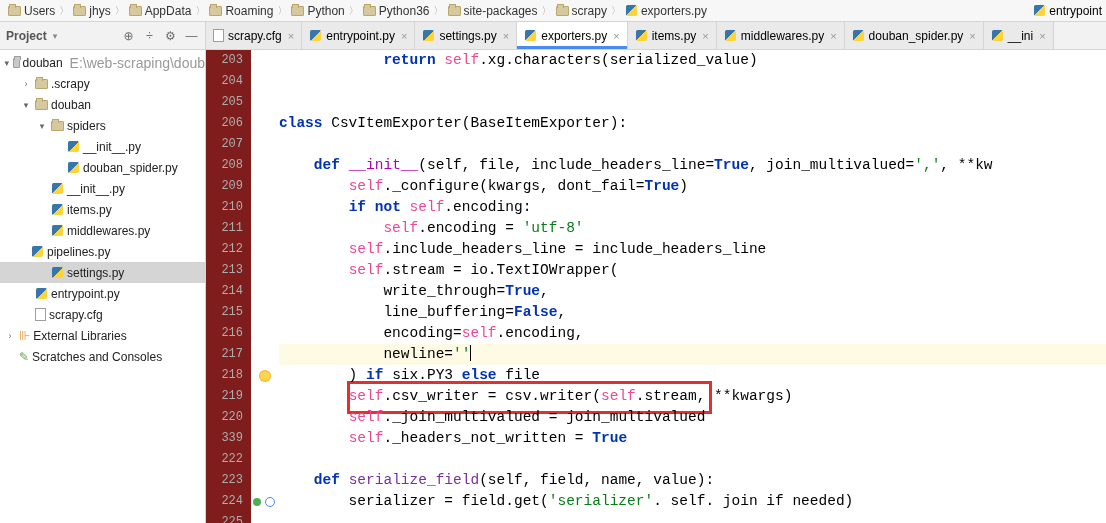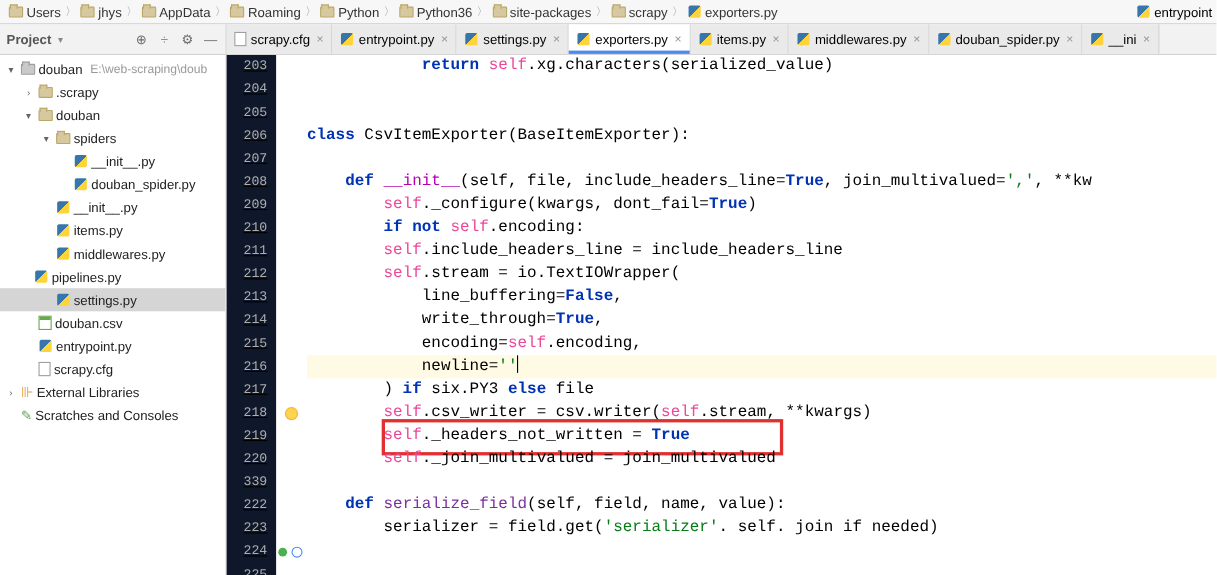--- a/index.html
+++ b/index.html
@@ -26,25 +26,25 @@
 
 .main { display: flex; height: calc(523px - 22px - 28px); }
 
 
 .tree-panel { width: 206px; border-right: 1px solid #d4d4d4; background: #fff; overflow: hidden; }
 .tree { padding-top: 2px; }
 .tree-row { display: flex; align-items: center; height: 21px; padding-left: 4px; gap: 3px; white-space: nowrap; cursor: pointer; }
 .tree-row.selected { background: #d5d5d5; }
 .tree-row .twisty { width: 12px; text-align: center; color: #666; font-size: 9px; }
 .tree-row .label { color: #222; }
-.tree-row .muted { color: #999; margin-left: 4px; font-size: 11px; }
+.tree-row .muted { color: #999; margin-left: 4px; font-size: 14px; }
 
 
 .editor { flex: 1; display: flex; font-family: Consolas, "Courier New", monospace; font-size: 14.5px; background: #fff; position: relative; }
-.gutter-left { width: 45px; background: #0f172a; border-right: none; text-decoration: underline; }
+.gutter-left { width: 45px; background: #7f1d1d; border-right: none; }
 .gutter-left .num { height: 21px; line-height: 21px; text-align: right; padding-right: 8px; color: #adadad; font-size: 12px; }
 .gutter-icons { width: 28px; }
 .gutter-icons .gi { height: 21px; display: flex; align-items: center; justify-content: center; position: relative; }
 .code-area { flex: 1; position: relative; }
 .code-line { height: 21px; line-height: 21px; white-space: pre; position: relative; }
 .code-line.highlight { background: #fffae3; }
 .redbox { position: absolute; border: 3px solid #e03030; pointer-events: none; }
 .caret { display: inline-block; width: 1px; height: 16px; background: #000; vertical-align: middle; margin-bottom: 2px; }
 
 
@@ -231,25 +231,20 @@
         </div>
         <div class="tree-row" style="padding-left: 16px;">
           <span class="twisty"></span>
           <span class="icon-py"></span>
           <span class="label">pipelines.py</span>
         </div>
         <div class="tree-row selected" style="padding-left: 36px;">
           <span class="twisty"></span>
           <span class="icon-py"></span>
           <span class="label">settings.py</span>
-        </div>
-        <div class="tree-row" style="padding-left: 20px;">
-          <span class="twisty"></span>
-          <span class="icon-csv"></span>
-          <span class="label">douban.csv</span>
         </div>
         <div class="tree-row" style="padding-left: 20px;">
           <span class="twisty"></span>
           <span class="icon-py"></span>
           <span class="label">entrypoint.py</span>
         </div>
         <div class="tree-row" style="padding-left: 20px;">
           <span class="twisty"></span>
           <span class="icon-file"></span>
           <span class="label">scrapy.cfg</span>
@@ -325,28 +320,29 @@
     <div class="code-area" id="code">
       <div class="redbox" style="left:68px; top:331px; width:365px; height:33px;"></div>
     <div class="code-line">            <span class="kw">return </span><span class="self">self</span>.xg.characters(serialized_value)</div>
         <div class="code-line"></div>
         <div class="code-line"></div>
         <div class="code-line"><span class="kw">class </span><span class="text">CsvItemExporter</span>(BaseItemExporter):</div>
         <div class="code-line"></div>
         <div class="code-line">    <span class="kw">def </span><span class="mag">__init__</span>(self, file, include_headers_line=<span class="kw">True</span>, join_multivalued=<span class="str">','</span>, **kw</div>
         <div class="code-line">        <span class="self">self</span>._configure(kwargs, dont_fail=<span class="kw">True</span>)</div>
         <div class="code-line">        <span class="kw">if not </span><span class="self">self</span>.encoding:</div>
+        <div class="code-line">            <span class="self">self</span>.encoding = <span class="str">'utf-8'</span></div>
         <div class="code-line">        <span class="self">self</span>.include_headers_line = include_headers_line</div>
         <div class="code-line">        <span class="self">self</span>.stream = io.TextIOWrapper(</div>
+        <div class="code-line">            write_through=<span class="kw">True</span>,</div>
         <div class="code-line">            line_buffering=<span class="kw">False</span>,</div>
-        <div class="code-line">            write_through=<span class="kw">True</span>,</div>
         <div class="code-line">            encoding=<span class="self">self</span>.encoding,</div>
         <div class="code-line highlight">            newline=<span class="str">''</span><span class="caret"></span></div>
         <div class="code-line">        ) <span class="kw">if </span>six.PY3 <span class="kw">else </span>file</div>
         <div class="code-line">        <span class="self">self</span>.csv_writer = csv.writer(<span class="self">self</span>.stream, **kwargs)</div>
+        <div class="code-line">        <span class="self">self</span>._join_multivalued = join_multivalued</div>
         <div class="code-line">        <span class="self">self</span>._headers_not_written = <span class="kw">True</span></div>
-        <div class="code-line">        <span class="self">self</span>._join_multivalued = join_multivalued</div>
         <div class="code-line"></div>
         <div class="code-line">    <span class="kw">def </span><span class="fn">serialize_field</span>(self, field, name, value):</div>
         <div class="code-line">        serializer = field.get(<span class="str">'serializer'</span>. self. join if needed)</div>
       </div>
   </div>
 </div>
 
 </body></html>

